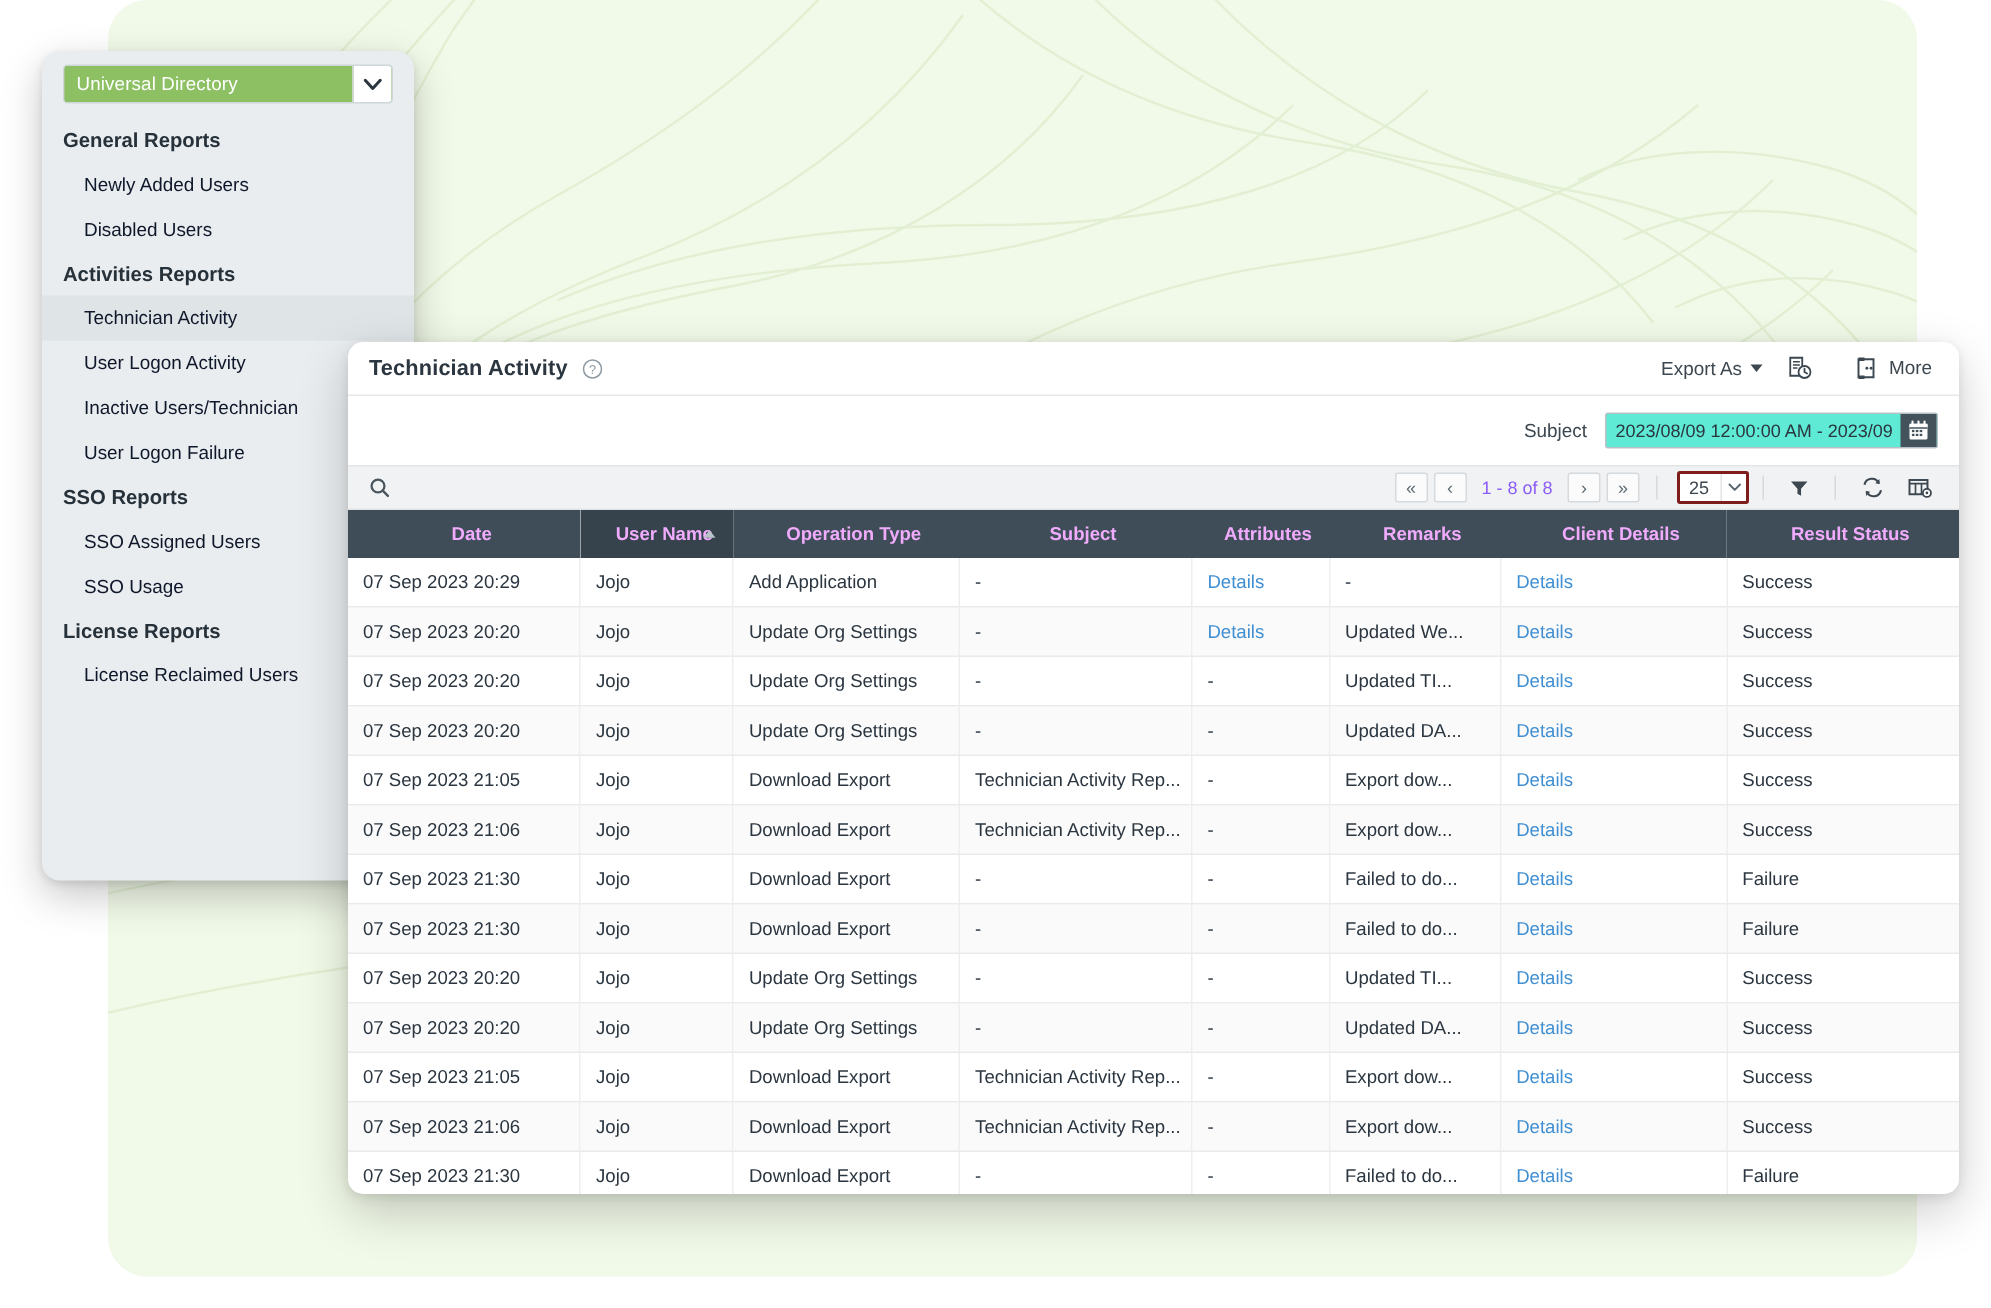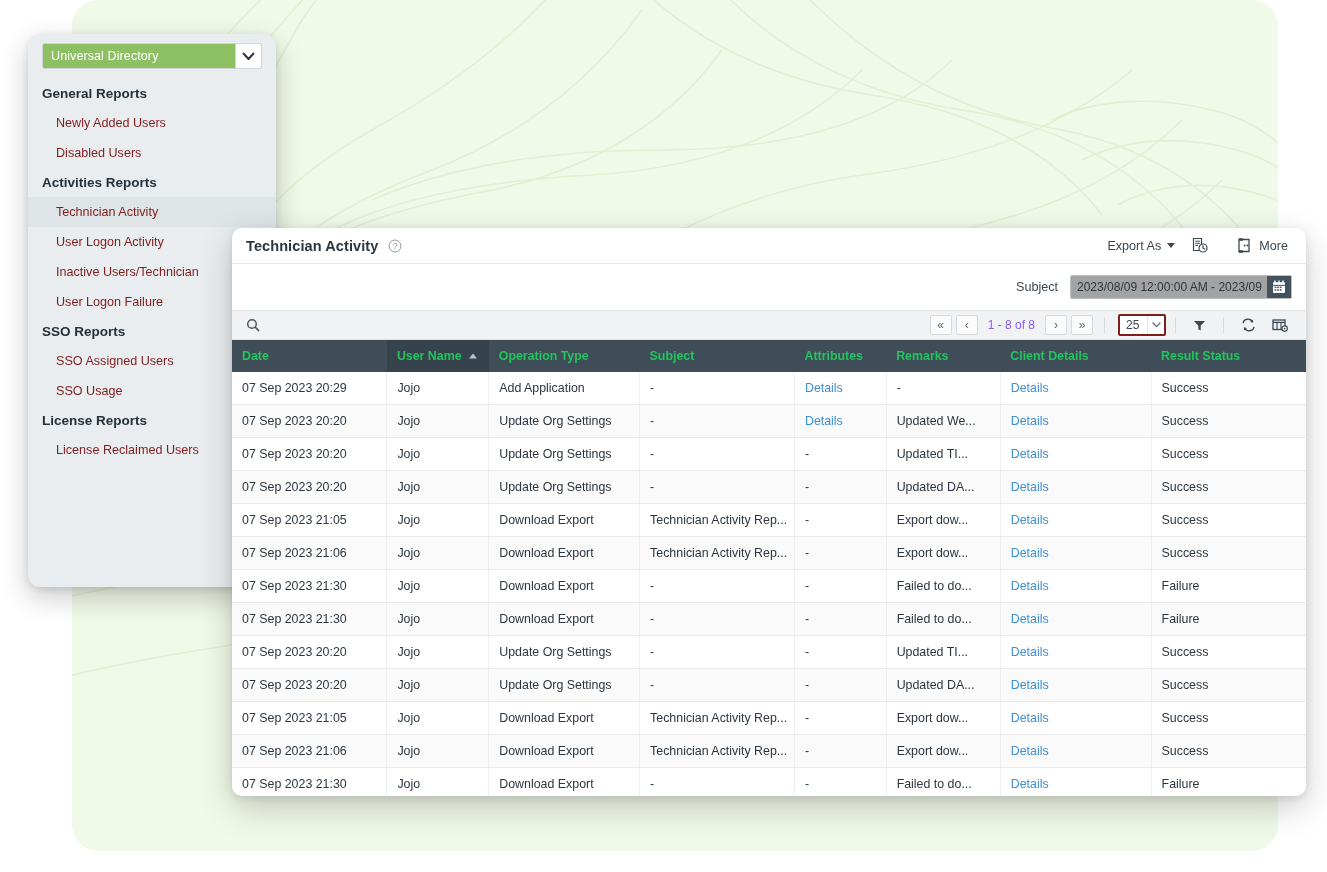--- a/index.html
+++ b/index.html
@@ -58,21 +58,21 @@
     display: flex; align-items: center; justify-content: center;
   }
   .sb-select-btn svg { display: block; }
 
   .sb-body { position: absolute; left: 0; top: 45px; right: 0; bottom: 0; }
   .sb-group {
     font-size: 13.5px; font-weight: bold; color: #26313a;
     padding: 7px 0 7px 14px;
   }
   .sb-item {
-    font-size: 12.6px; color: #7f1d1d;
+    font-size: 12.6px; color: #0f172a;
     padding: 8px 0 8px 28px;
     cursor: pointer;
     white-space: nowrap;
   }
   .sb-item.active { background: #dfe4e7; }
 
   
   .panel {
     position: absolute;
     left: 232px; top: 228px;
@@ -106,37 +106,37 @@
   .caret-dn {
     width: 0; height: 0;
     border-left: 4px solid transparent;
     border-right: 4px solid transparent;
     border-top: 5px solid #3c4750;
   }
   .icon-btn { display:flex; align-items:center; justify-content:center; cursor:pointer; }
   .sched-icon { margin-left: 16px; }
   .more-wrap {
     margin-left: 28px;
-    display: flex; align-items: center; gap: 7px;
+    display: flex; gap: 7px;
     font-size: 12.6px; color: #3c4750; cursor: pointer;
   }
 
   
   .period-row {
     height: 46px;
     display: flex; align-items: center; justify-content: flex-end;
     padding: 0 14px;
   }
   .period-label { font-size: 12.6px; color: #3c4750; margin-right: 12px; }
   .period-field {
     display: flex; align-items: stretch;
     height: 24px;
     border: 1px solid #b9c1c6;
     border-radius: 2px;
-    background: #a3a3a3;
+    background: #5eead4;
   }
   .period-value {
     width: 196px;
     font-size: 12px; color: #2b3640;
     display: flex; align-items: center;
     padding: 0 6px;
     overflow: hidden; white-space: nowrap;
   }
   .cal-btn {
     width: 24px;
@@ -188,24 +188,24 @@
   .page-size-arrow {
     width: 17px; display: flex; align-items: center; justify-content: center;
     border-left: 1px solid #e0e4e7;
   }
   .tb-icon { padding: 0 8px; display: flex; align-items: center; cursor: pointer; }
 
   
   .tbl { width: 100%; border-collapse: collapse; table-layout: fixed; }
   .tbl thead th {
     background: #3e4d57;
-    color: #22c55e;
+    color: #f0abfc;
     font-size: 12.4px;
     font-weight: bold;
-    text-align: left;
+    text-align: center;
     padding: 9px 0 9px 10px;
     height: 31px;
     white-space: nowrap;
   }
   .tbl thead th.sorted { background: #36434c; position: relative; }
   .sort-caret {
     position: absolute; right: 12px; top: 50%;
     transform: translateY(-50%);
     width: 0; height: 0;
     border-left: 4px solid transparent;

